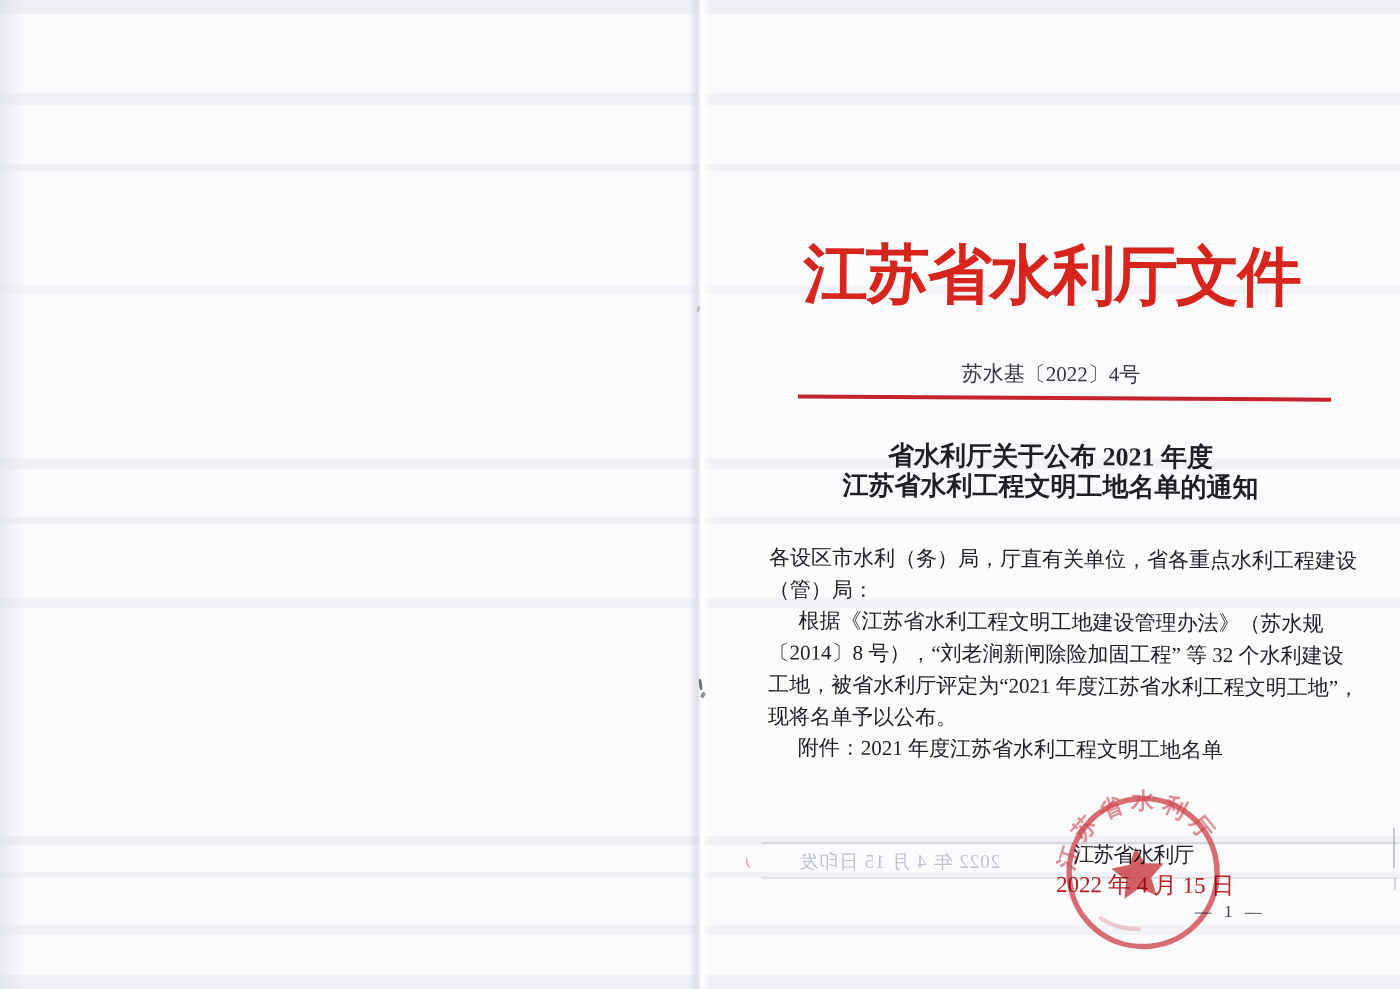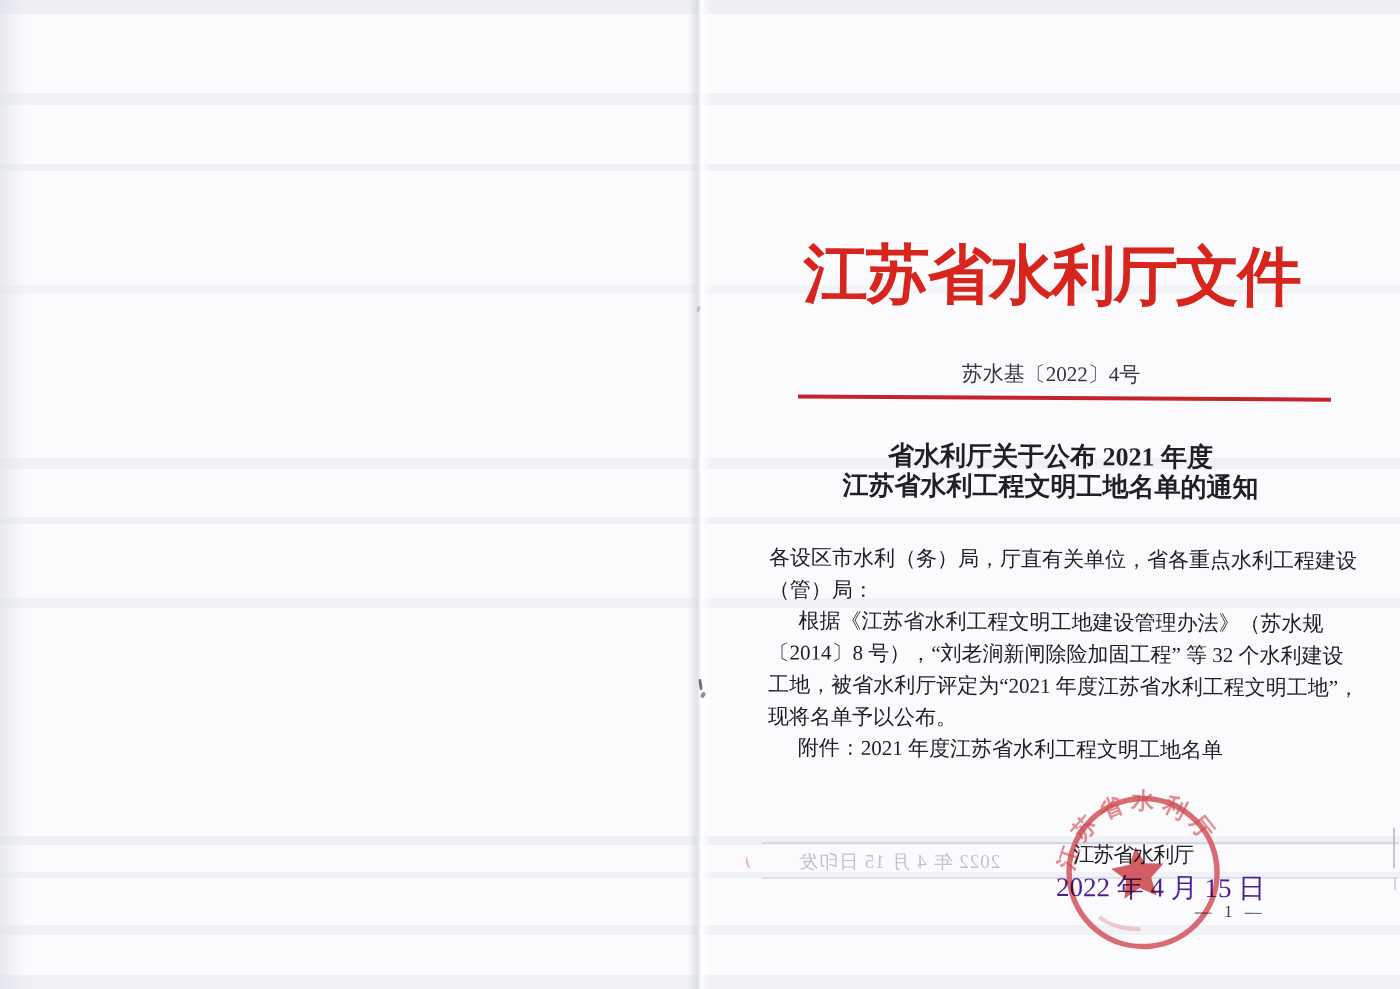--- a/index.html
+++ b/index.html
@@ -64,21 +64,21 @@
     font-size:21px;line-height:31.7px;color:#1d1e22;
   }
   .body-line{white-space:nowrap;}
   .body-line.indent{padding-left:30px;}
   .sig{
     position:absolute;left:306px;top:840px;
     font-size:21px;color:#1d1e22;letter-spacing:-1px;white-space:nowrap;z-index:3;
   }
   .date{
     position:absolute;left:289px;top:869px;
-    font-size:27px;color:#4c1d95;white-space:nowrap;z-index:3;
+    font-size:23px;color:#b91c1c;white-space:nowrap;z-index:3;
   }
   .pagenum{
     position:absolute;left:428px;top:901px;
     font-size:17px;letter-spacing:4px;color:#3c3f45;white-space:nowrap;
   }
   .seal{
     position:absolute;left:288px;top:784px;width:176px;height:176px;
     mix-blend-mode:multiply;
     transform:rotate(-6deg);
     z-index:4;

